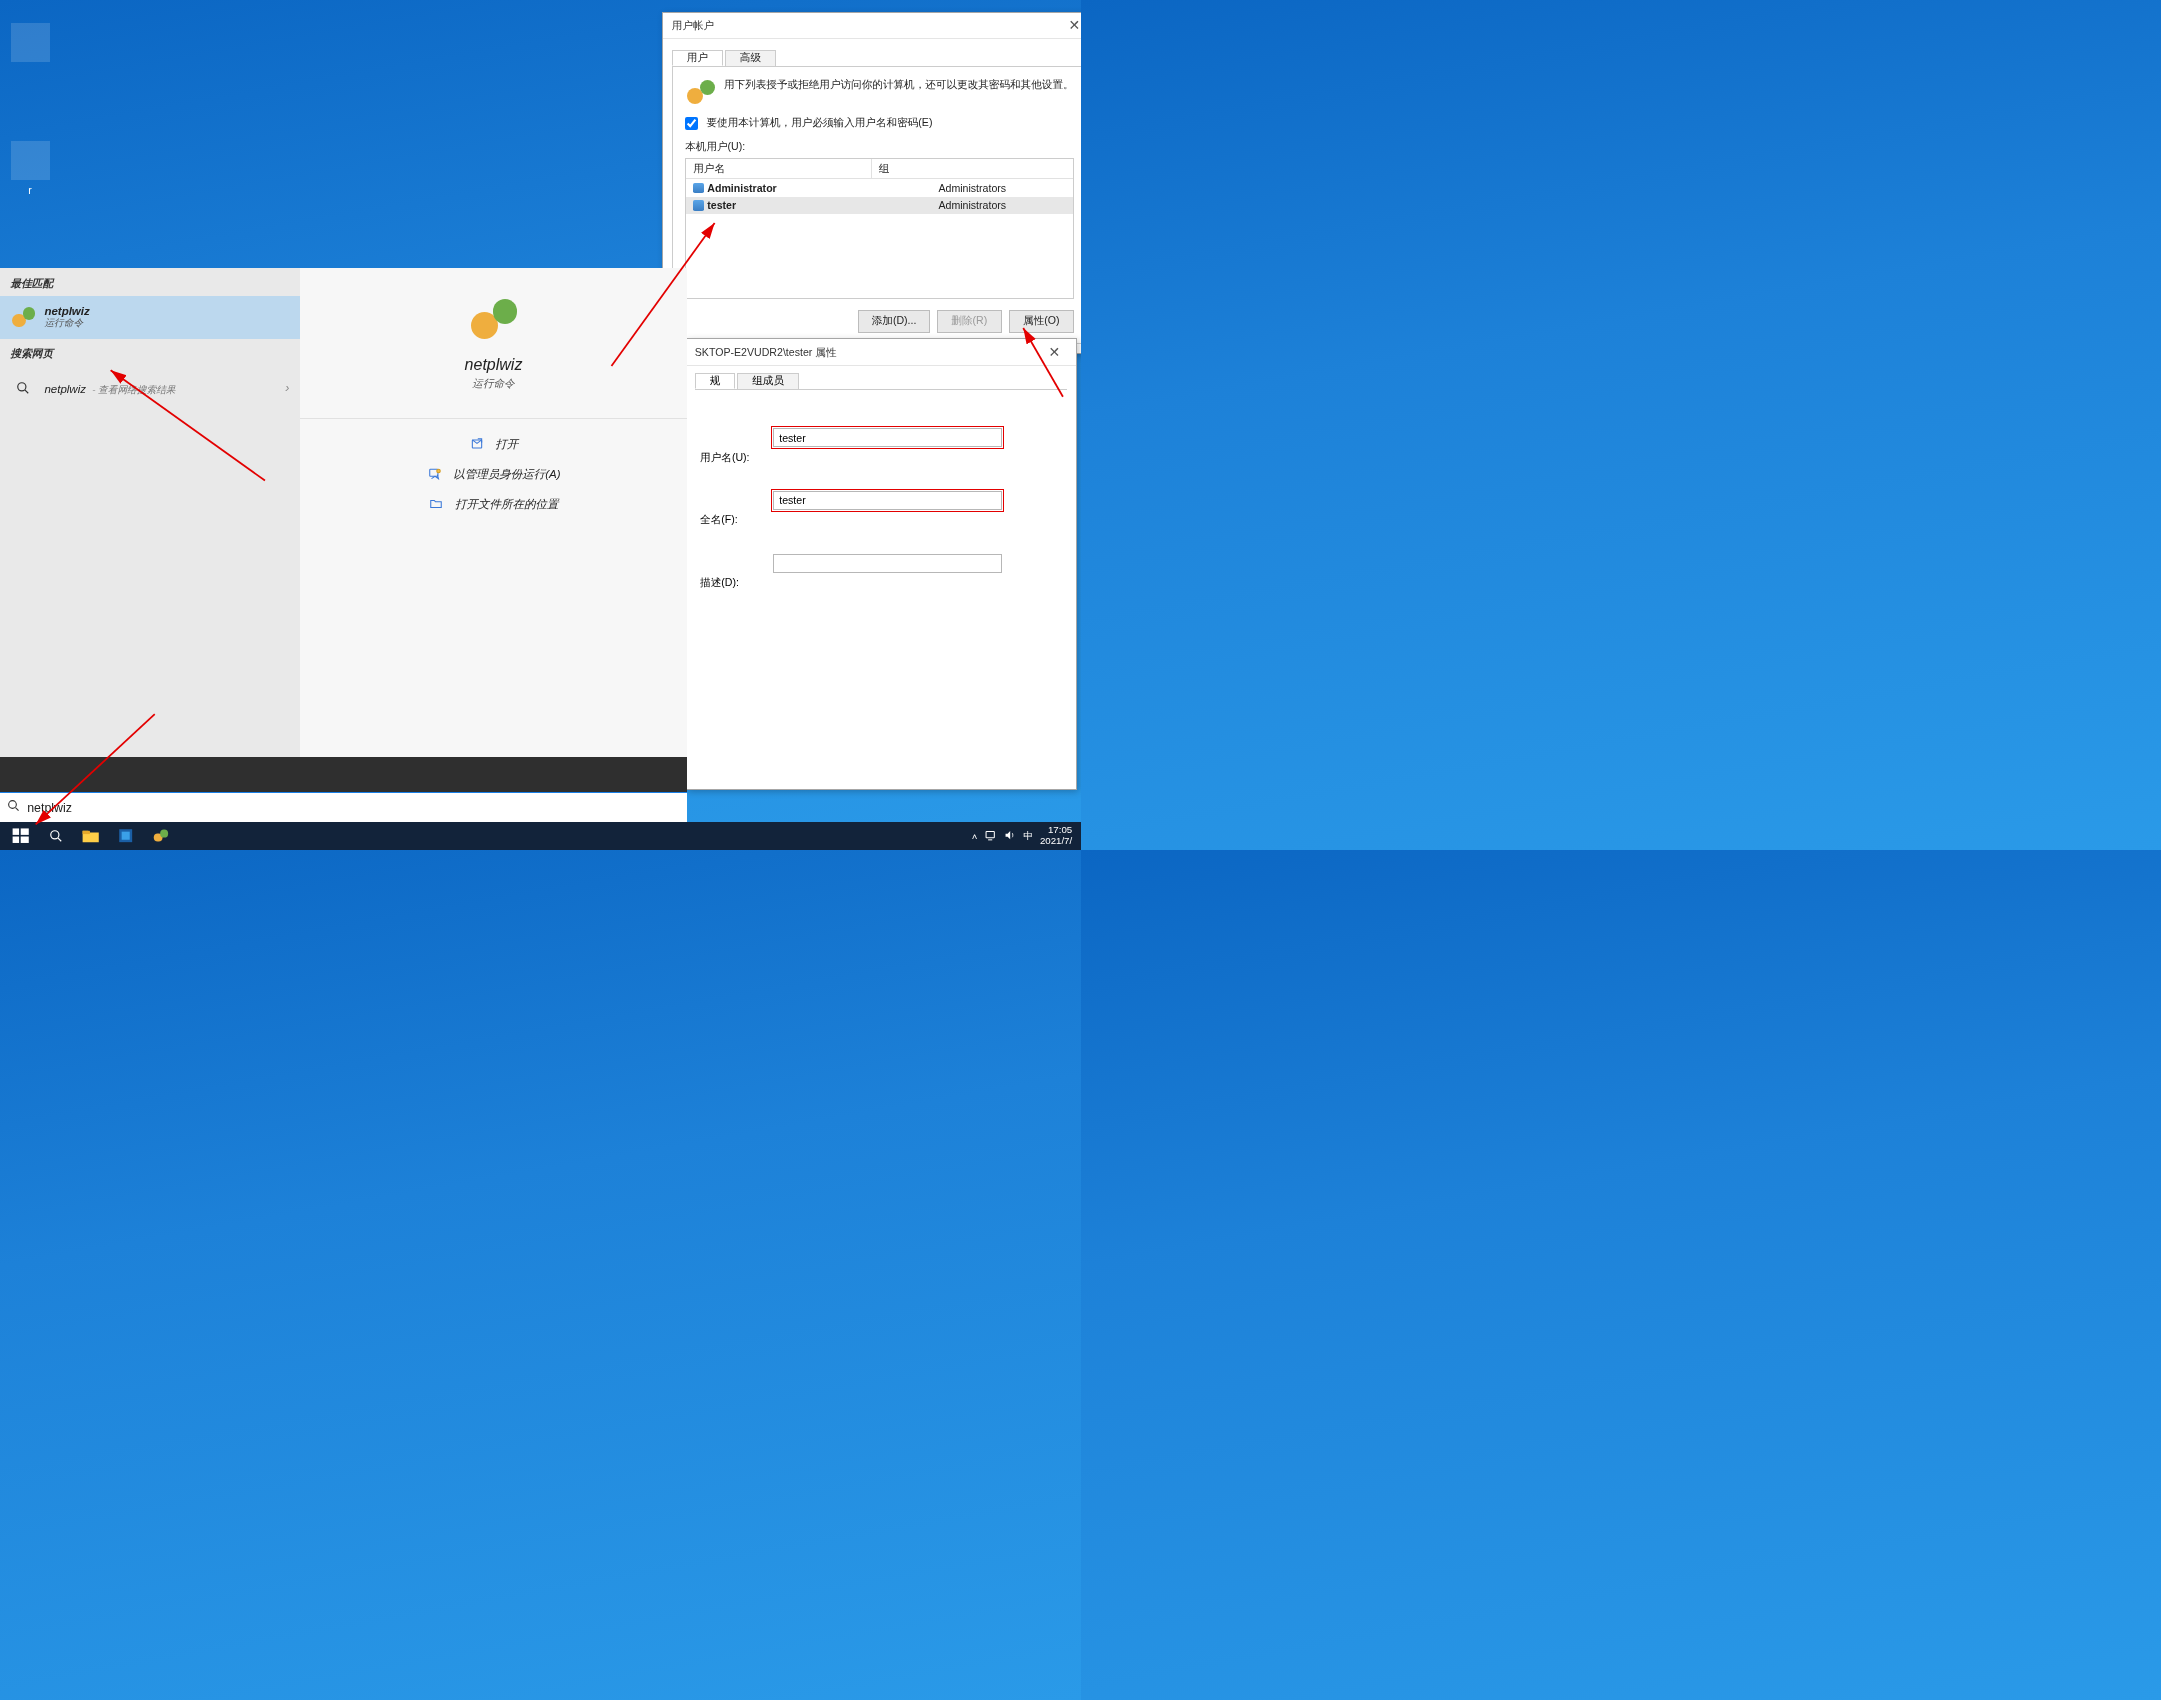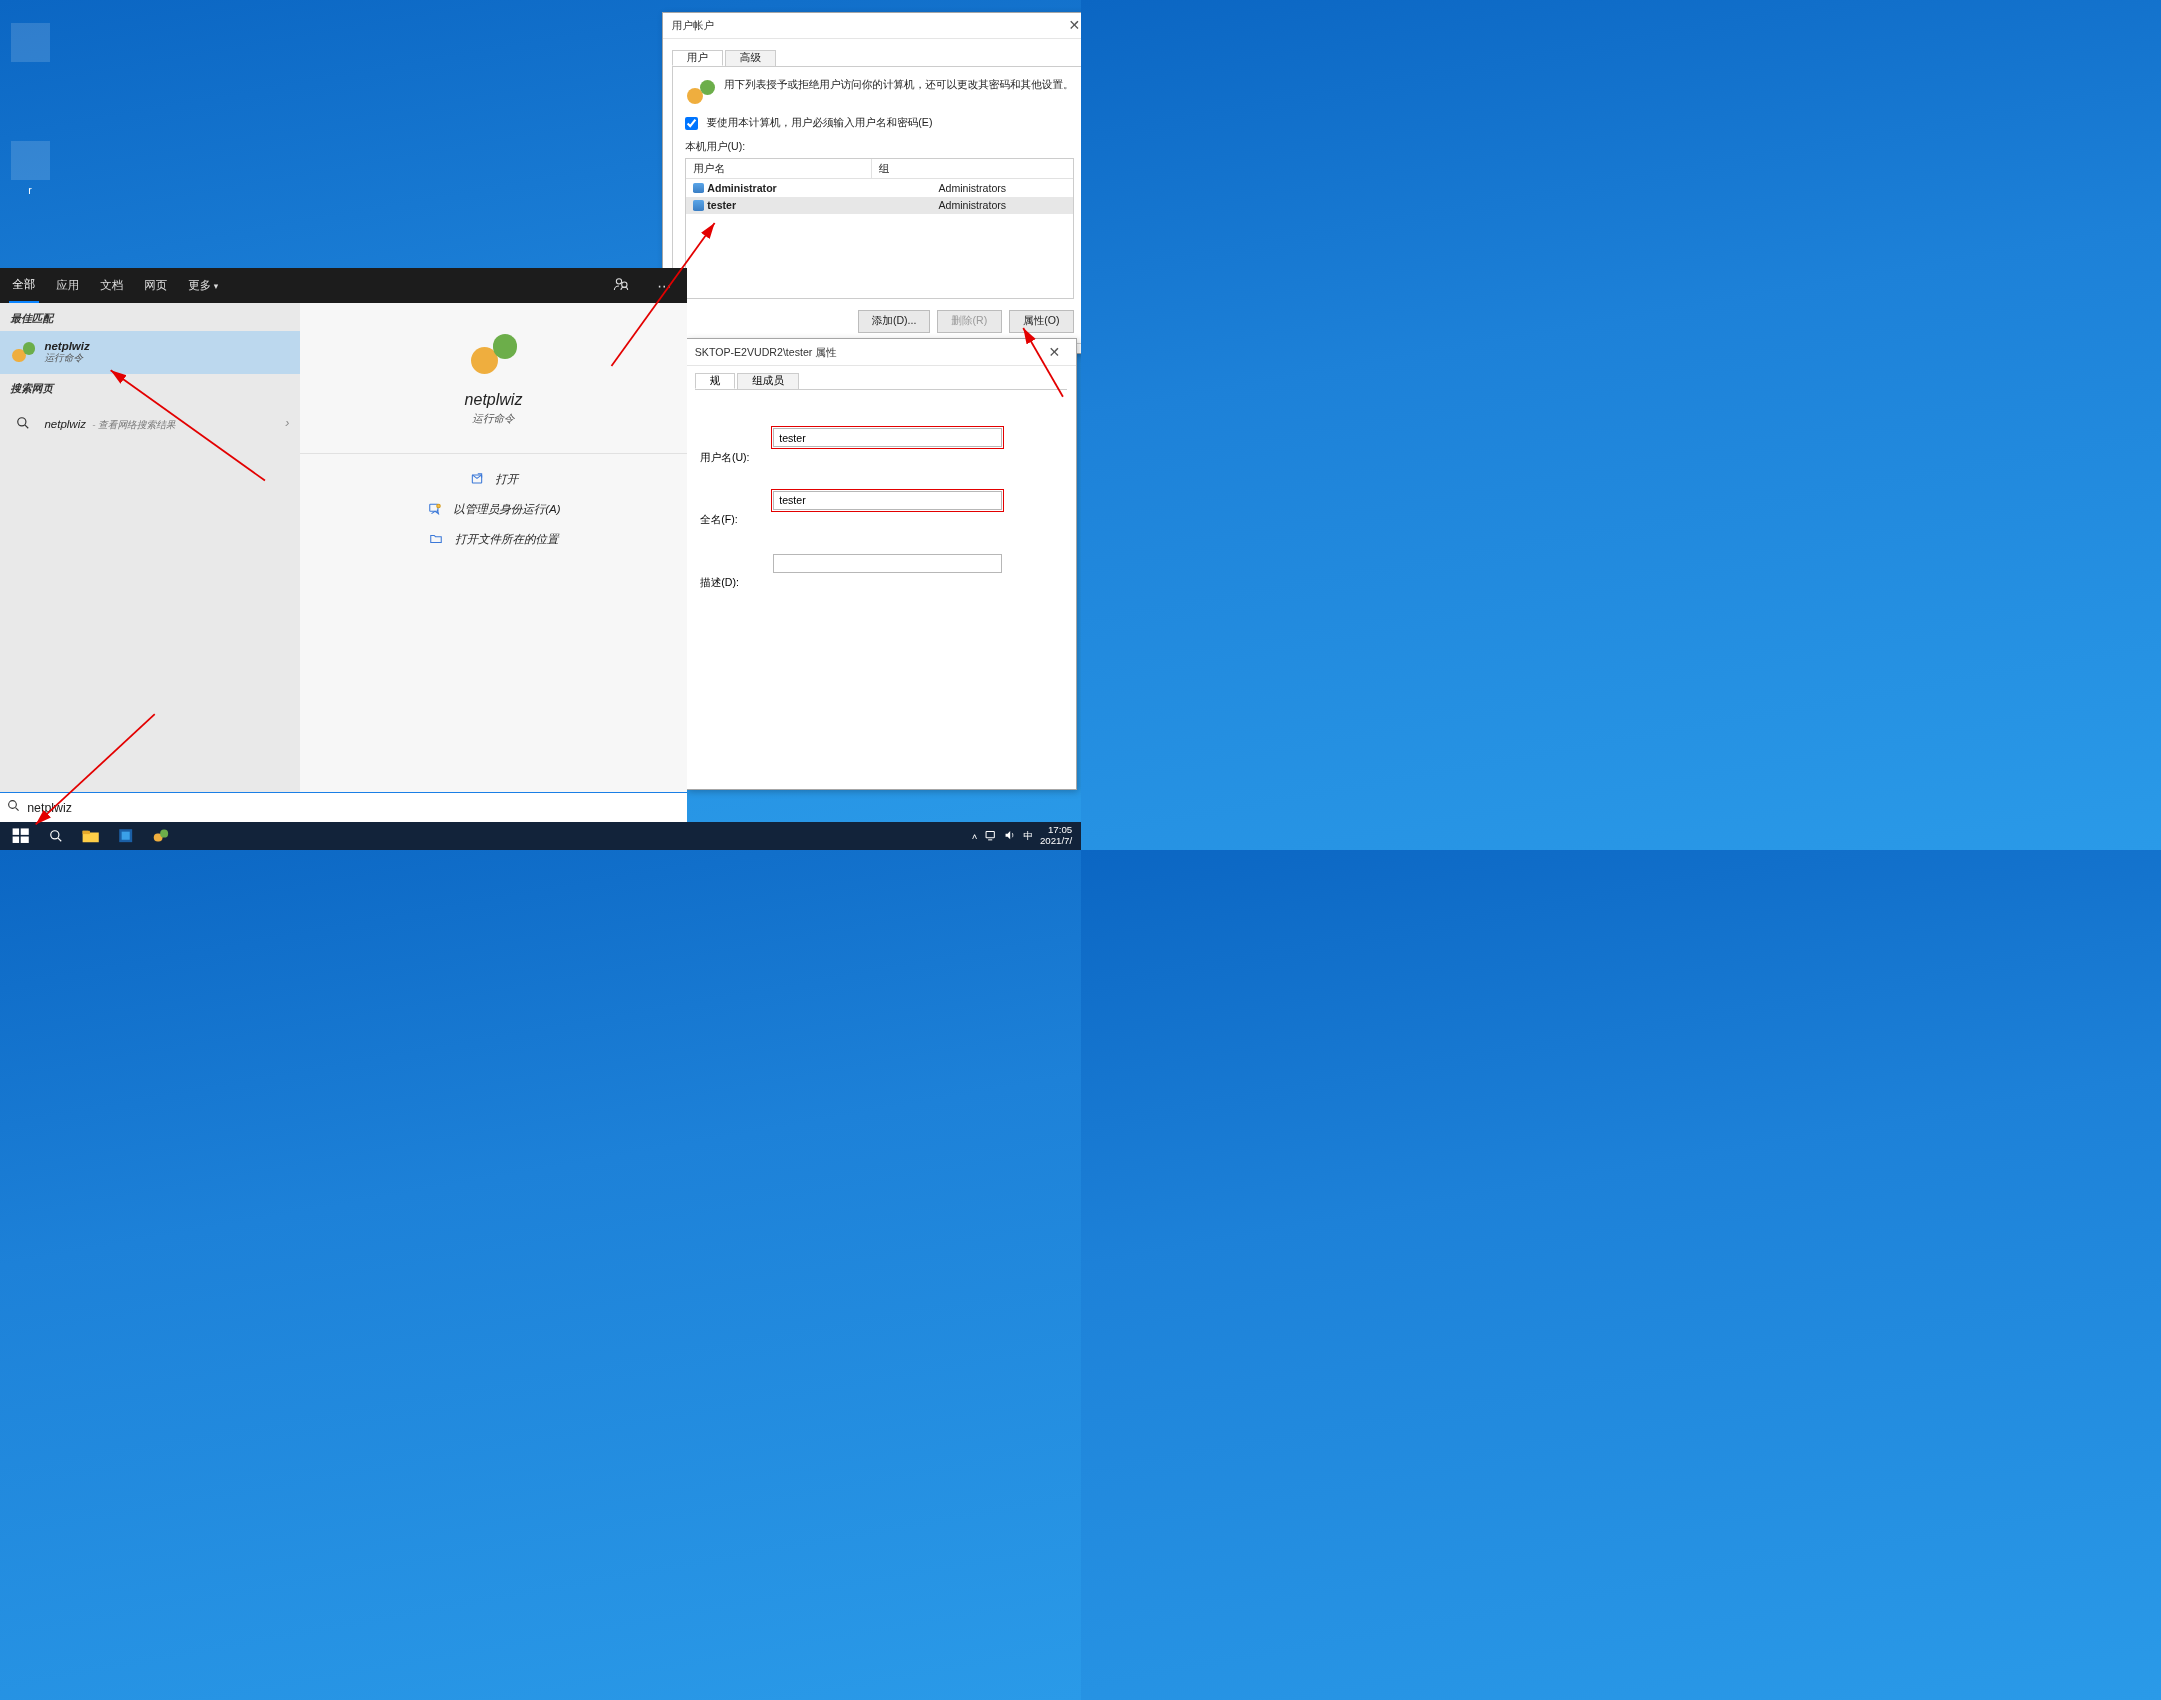--- a/index.html
+++ b/index.html
@@ -192,37 +192,20 @@
       </div>
       <div class="field-row">
         <label>描述(D):</label>
         <input type="text" value="" style="">
       </div>
     </div>
   </div>
 </div>
 
 <div class="search-fly">
-  <div class="sf-tabbar">
-    <div class="sf-tab active">全部</div>
-    <div class="sf-tab">应用</div>
-    <div class="sf-tab">文档</div>
-    <div class="sf-tab">网页</div>
-    <div class="sf-tab more">更多</div>
-    <div class="spacer"></div>
-    <div class="sf-iconbtn">
-      <svg width="16" height="16" viewBox="0 0 24 24" fill="none" stroke="currentColor" stroke-width="1.6">
-          <circle cx="9" cy="8" r="4"></circle>
-          <path d="M2 21c0-3.3 3.1-6 7-6"></path>
-          <circle cx="17" cy="13" r="4"></circle>
-          <path d="M12 21c0-2.2 2.2-4 5-4s5 1.8 5 4"></path>
-        </svg>
-    </div>
-    <div class="sf-iconbtn">⋯</div>
-  </div>
   <div class="sf-body">
     <div class="sf-left">
       <div class="sf-sec-label">最佳匹配</div>
       <div class="sf-item best">
         <div class="ic people-duo"></div>
         <div class="txts">
           <div class="t1">netplwiz</div>
           <div class="t2">运行命令</div>
         </div>
       </div>

